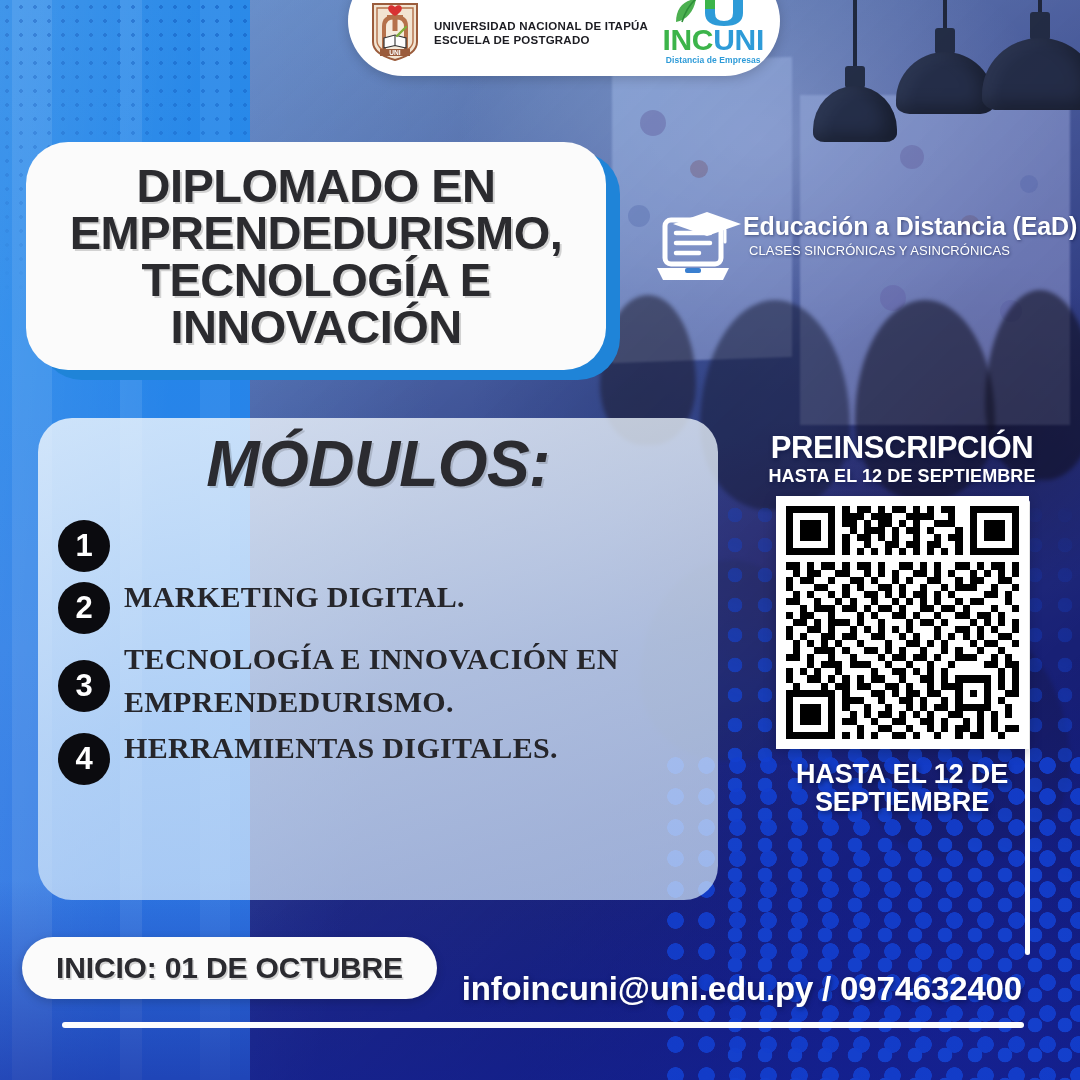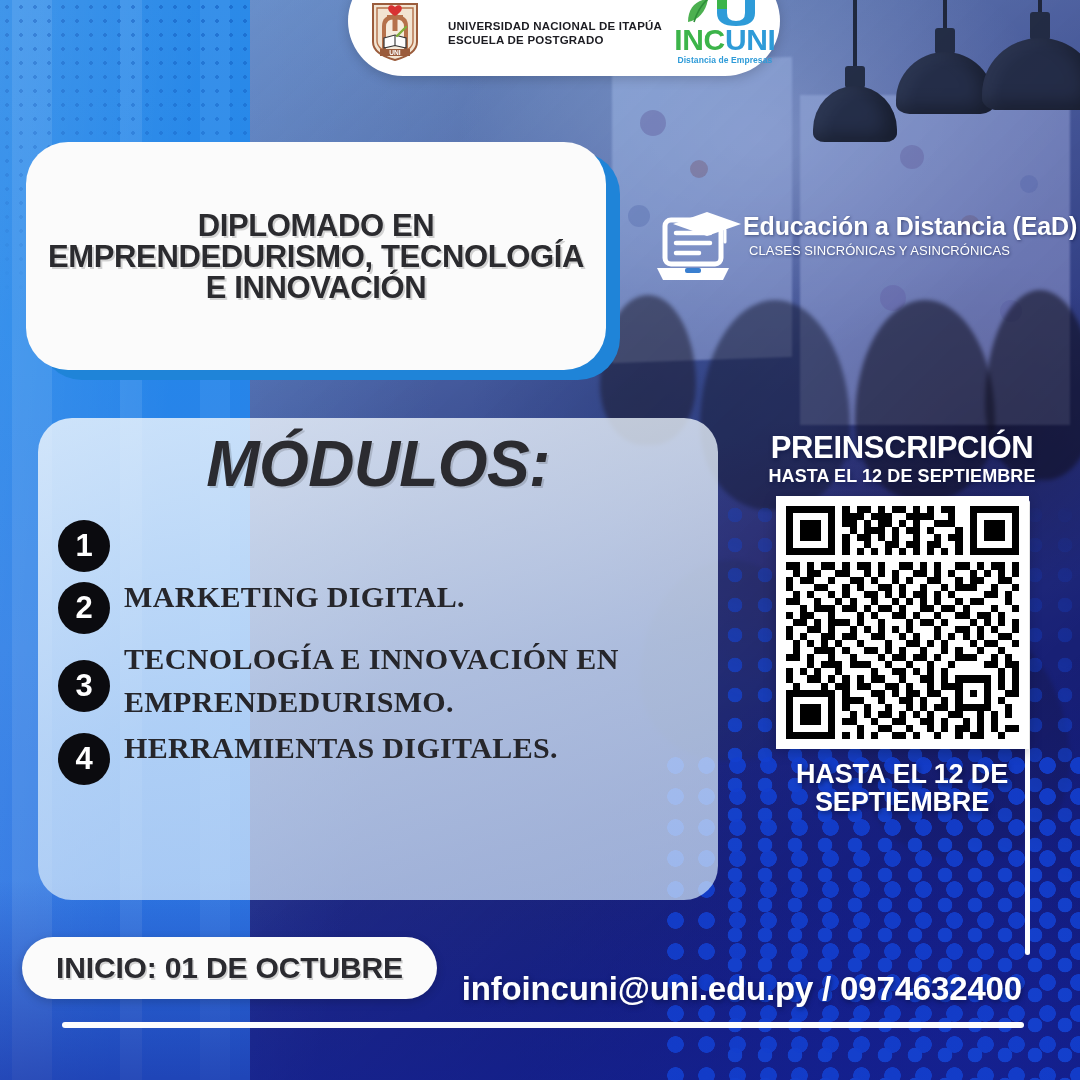--- a/index.html
+++ b/index.html
@@ -131,21 +131,21 @@
   
   .header-pill{
     position:absolute; left:348px; top:-34px;
     width:432px; height:110px;
     background:#ffffff; border-radius:60px;
     display:flex; align-items:flex-end; gap:12px;
     padding:0 16px 10px 22px;
     box-shadow:0 3px 12px rgba(0,0,0,.18);
     z-index:20;
   }
-  .uni-block{ display:flex; align-items:center; gap:28px; }
+  .uni-block{ display:flex; align-items:center; gap:14px; }
   .uni-text{ line-height:1.18; }
   .uni-text div{
     font-size:11.5px; font-weight:700; letter-spacing:.02em;
     color:#1c1c22; white-space:nowrap;
   }
   .incuni-block{ margin-left:auto; text-align:center; padding-bottom:1px; }
   .incuni-word{
     font-size:30px; font-weight:800; letter-spacing:-.01em; line-height:.92;
   }
   .incuni-word .inc{ color:#3cb44a; }
@@ -163,21 +163,21 @@
   }
   .title-card{
     position:absolute; left:26px; top:142px;
     width:580px; height:228px;
     background:#fbfbfb; border-radius:42px;
     display:flex; align-items:center; justify-content:center;
     z-index:10;
   }
   .title-card h1{
     font-family:"Liberation Sans", sans-serif;
-    font-size:31px; font-weight:800; line-height:1.0;
+    font-size:47px; font-weight:800; line-height:1.0;
     color:#2b2b2f; text-align:center; letter-spacing:-.012em;
     text-shadow:2px 2px 0 rgba(0,0,0,.16);
     padding:0 10px;
   }
 
   
   .ead{
     position:absolute; left:655px; top:206px; z-index:12;
     display:flex; align-items:flex-start; 
   }

